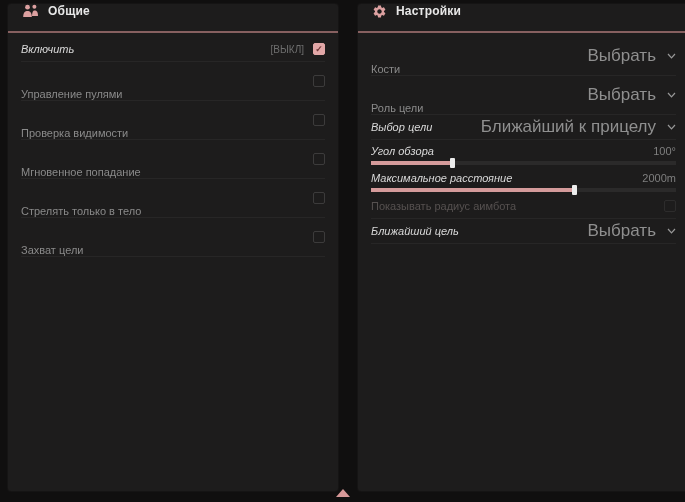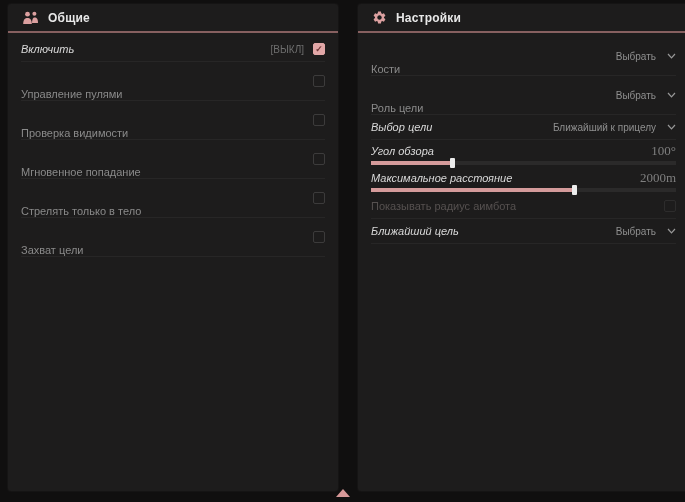--- a/index.html
+++ b/index.html
@@ -15,21 +15,21 @@
     position: absolute; top: 4px; height: 487px;
     background: #1d1c1c;
     border-radius: 3px;
     box-shadow: 0 0 0 1px #151414;
   }
   #panel-general  { left: 8px;   width: 330px; }
   #panel-settings { left: 358px; width: 331px; }
 
   .panel-header {
     height: 27px;
-    display: flex; align-items: center; gap: 9px;
+    display: flex; align-items: flex-start; gap: 9px;
     padding: 0 14px;
   }
   .panel-title {
     color: #e8e8e8; font-size: 12px; font-weight: bold;
     letter-spacing: .2px;
   }
   .header-divider { height: 2px; background: #876060; }
 
   .rows { padding: 4px 13px 0; }
 
@@ -55,26 +55,26 @@
     font-size: 9px; line-height: 1; color: transparent;
     cursor: pointer;
   }
   .faint .checkbox { border-color: #2d2c2c; }
   .checkbox.checked {
     background: #e2a7a7; border-color: #e2a7a7;
     color: #6d3434; font-weight: bold;
   }
 
   .dropdown { display: flex; align-items: center; gap: 11px; cursor: pointer; }
-  .dd-value { color: #8f8f8f; font-size: 10px; white-space: nowrap; }
+  .dd-value { color: #8f8f8f; font-size: 17px; white-space: nowrap; }
   .chevron  { color: #989898; display: block; }
 
   .slider-row { display: block; border-bottom: none; padding-top: 3px; min-height: 27px; }
   .row-top { display: flex; justify-content: space-between; align-items: center; height: 15px; }
-  .row-value { color: #7f7f7f; font-size: 13px; font-family: Liberation Serif, serif; }
+  .row-value { color: #7f7f7f; font-size: 11px; }
   .slider-track {
     position: relative; height: 4px; background: #2b2a2a;
     margin: 3px 0 5px; cursor: pointer;
   }
   .slider-fill  { position: absolute; left: 0; top: 0; height: 100%; background: #d59b9b; }
   .slider-thumb {
     position: absolute; top: -3px; width: 5px; height: 10px;
     background: #ececec; border-radius: 1px; cursor: grab;
   }
 

